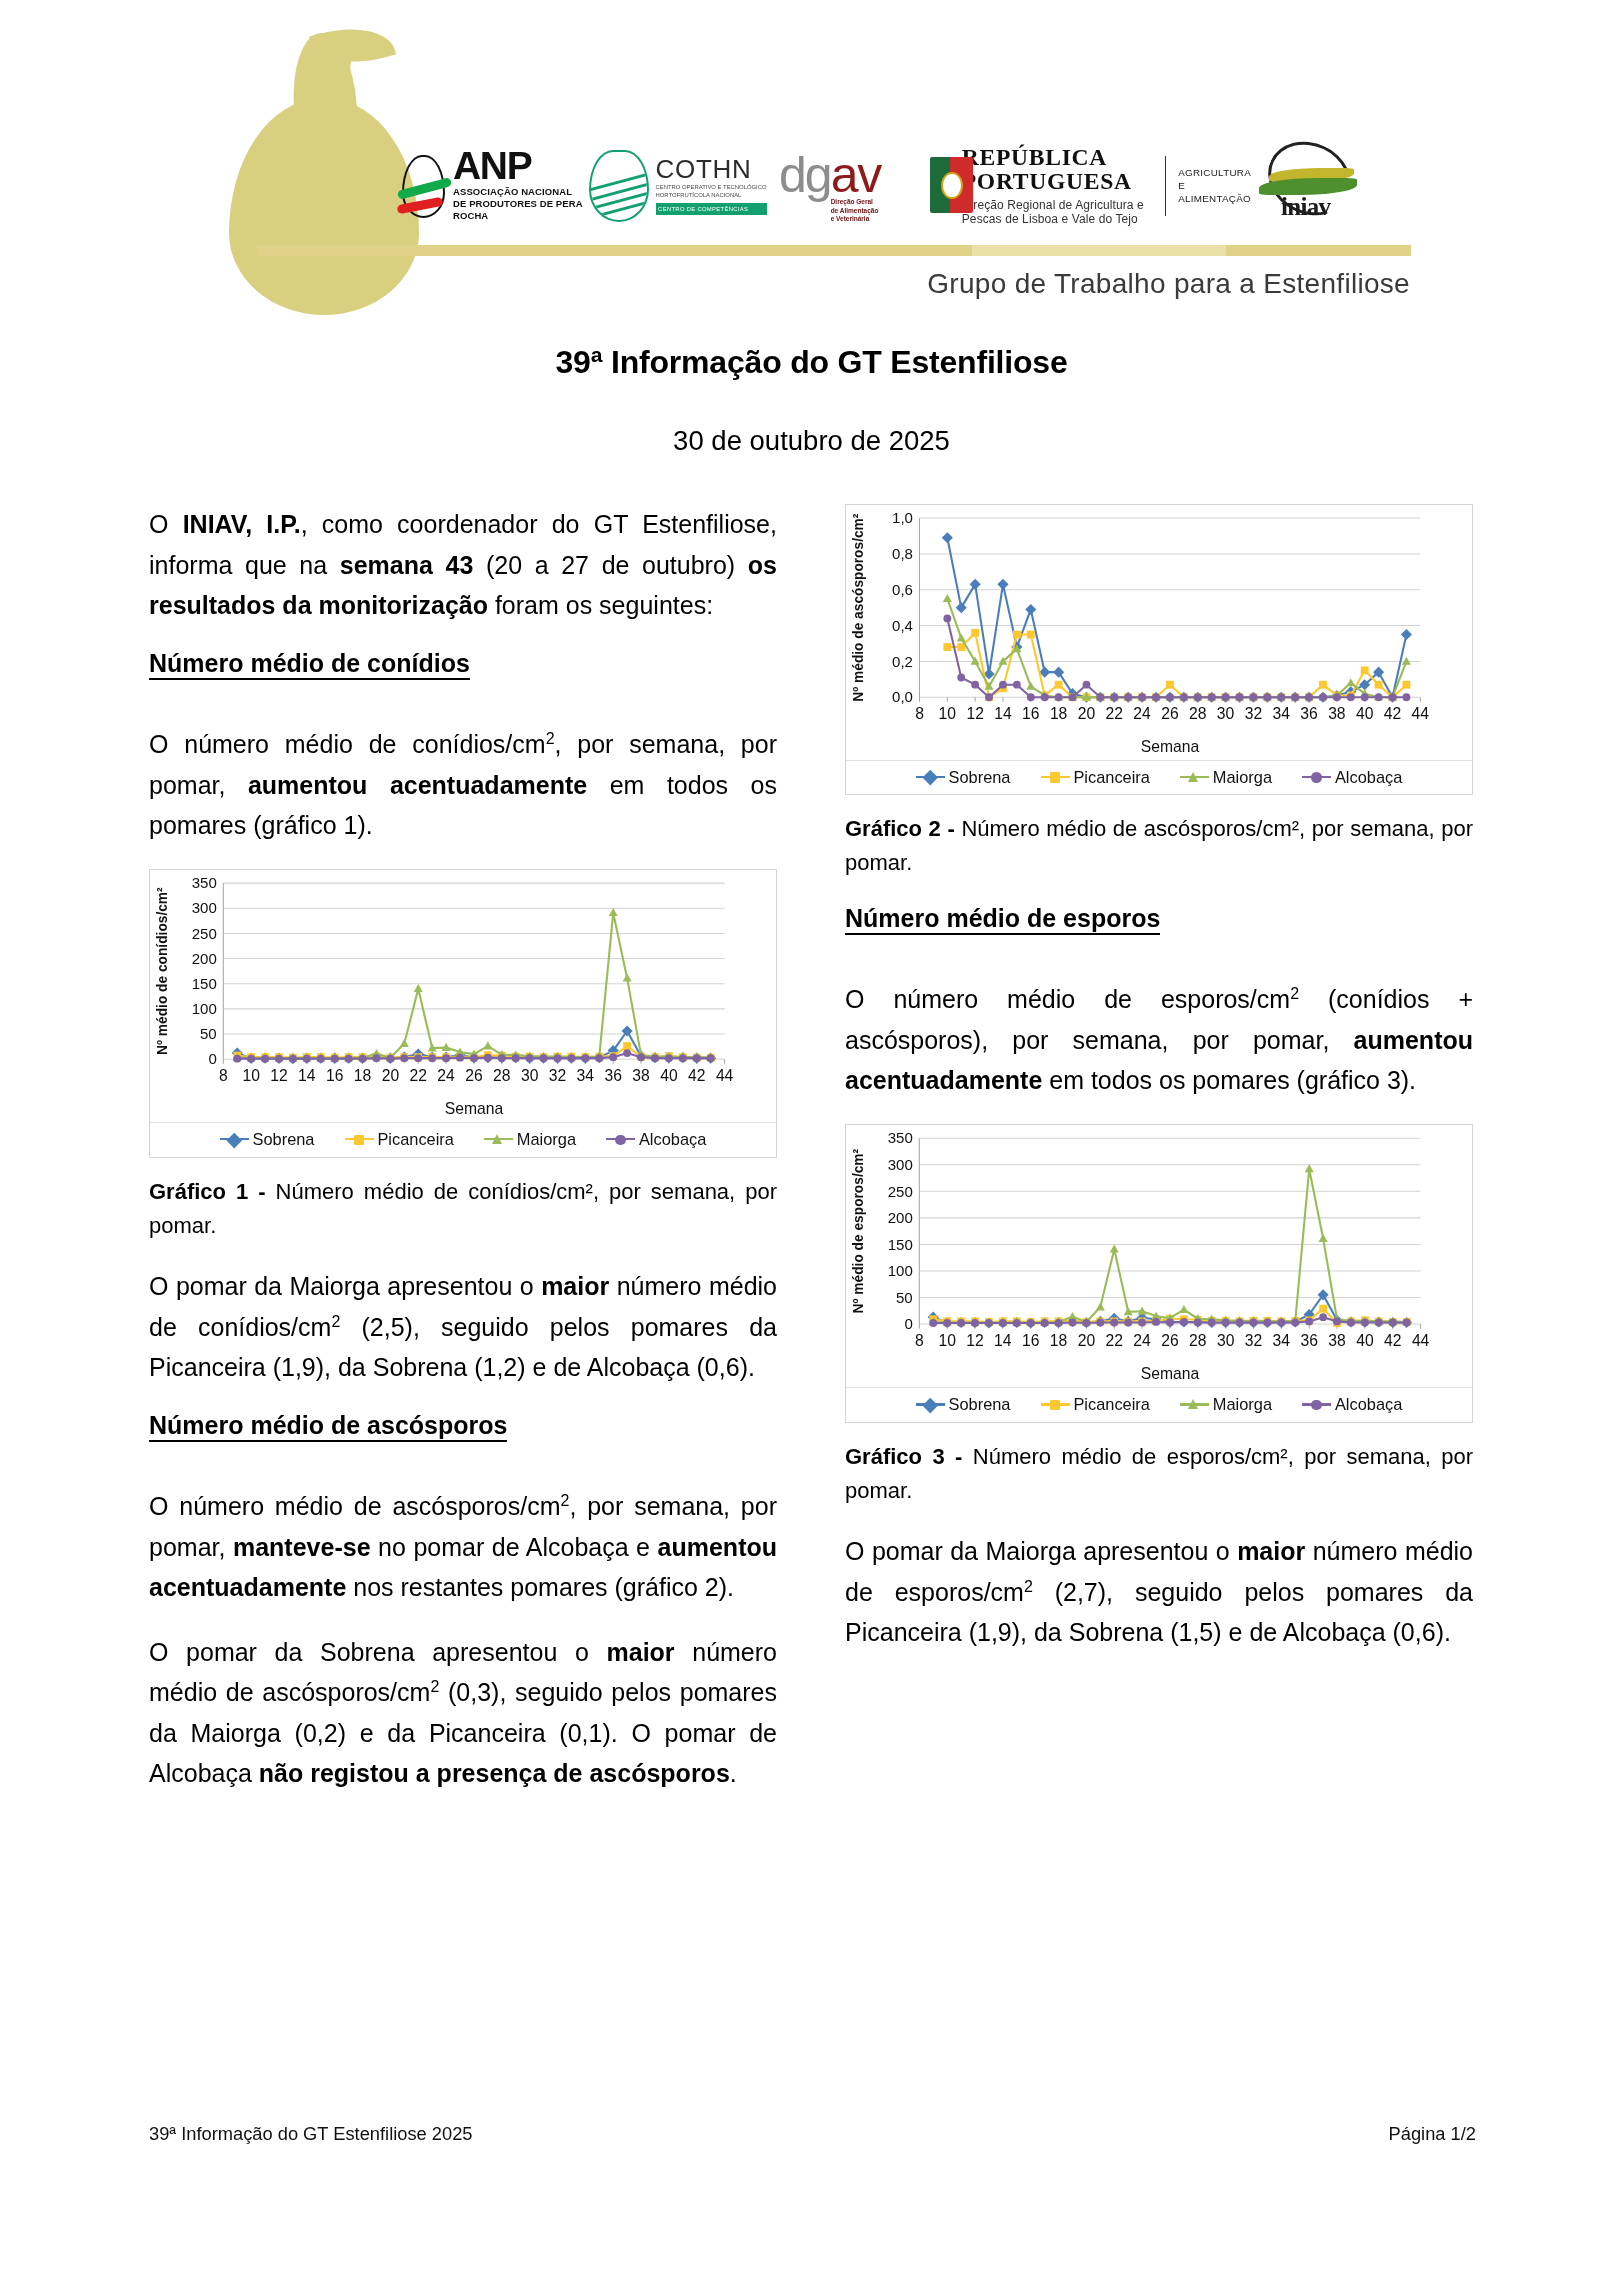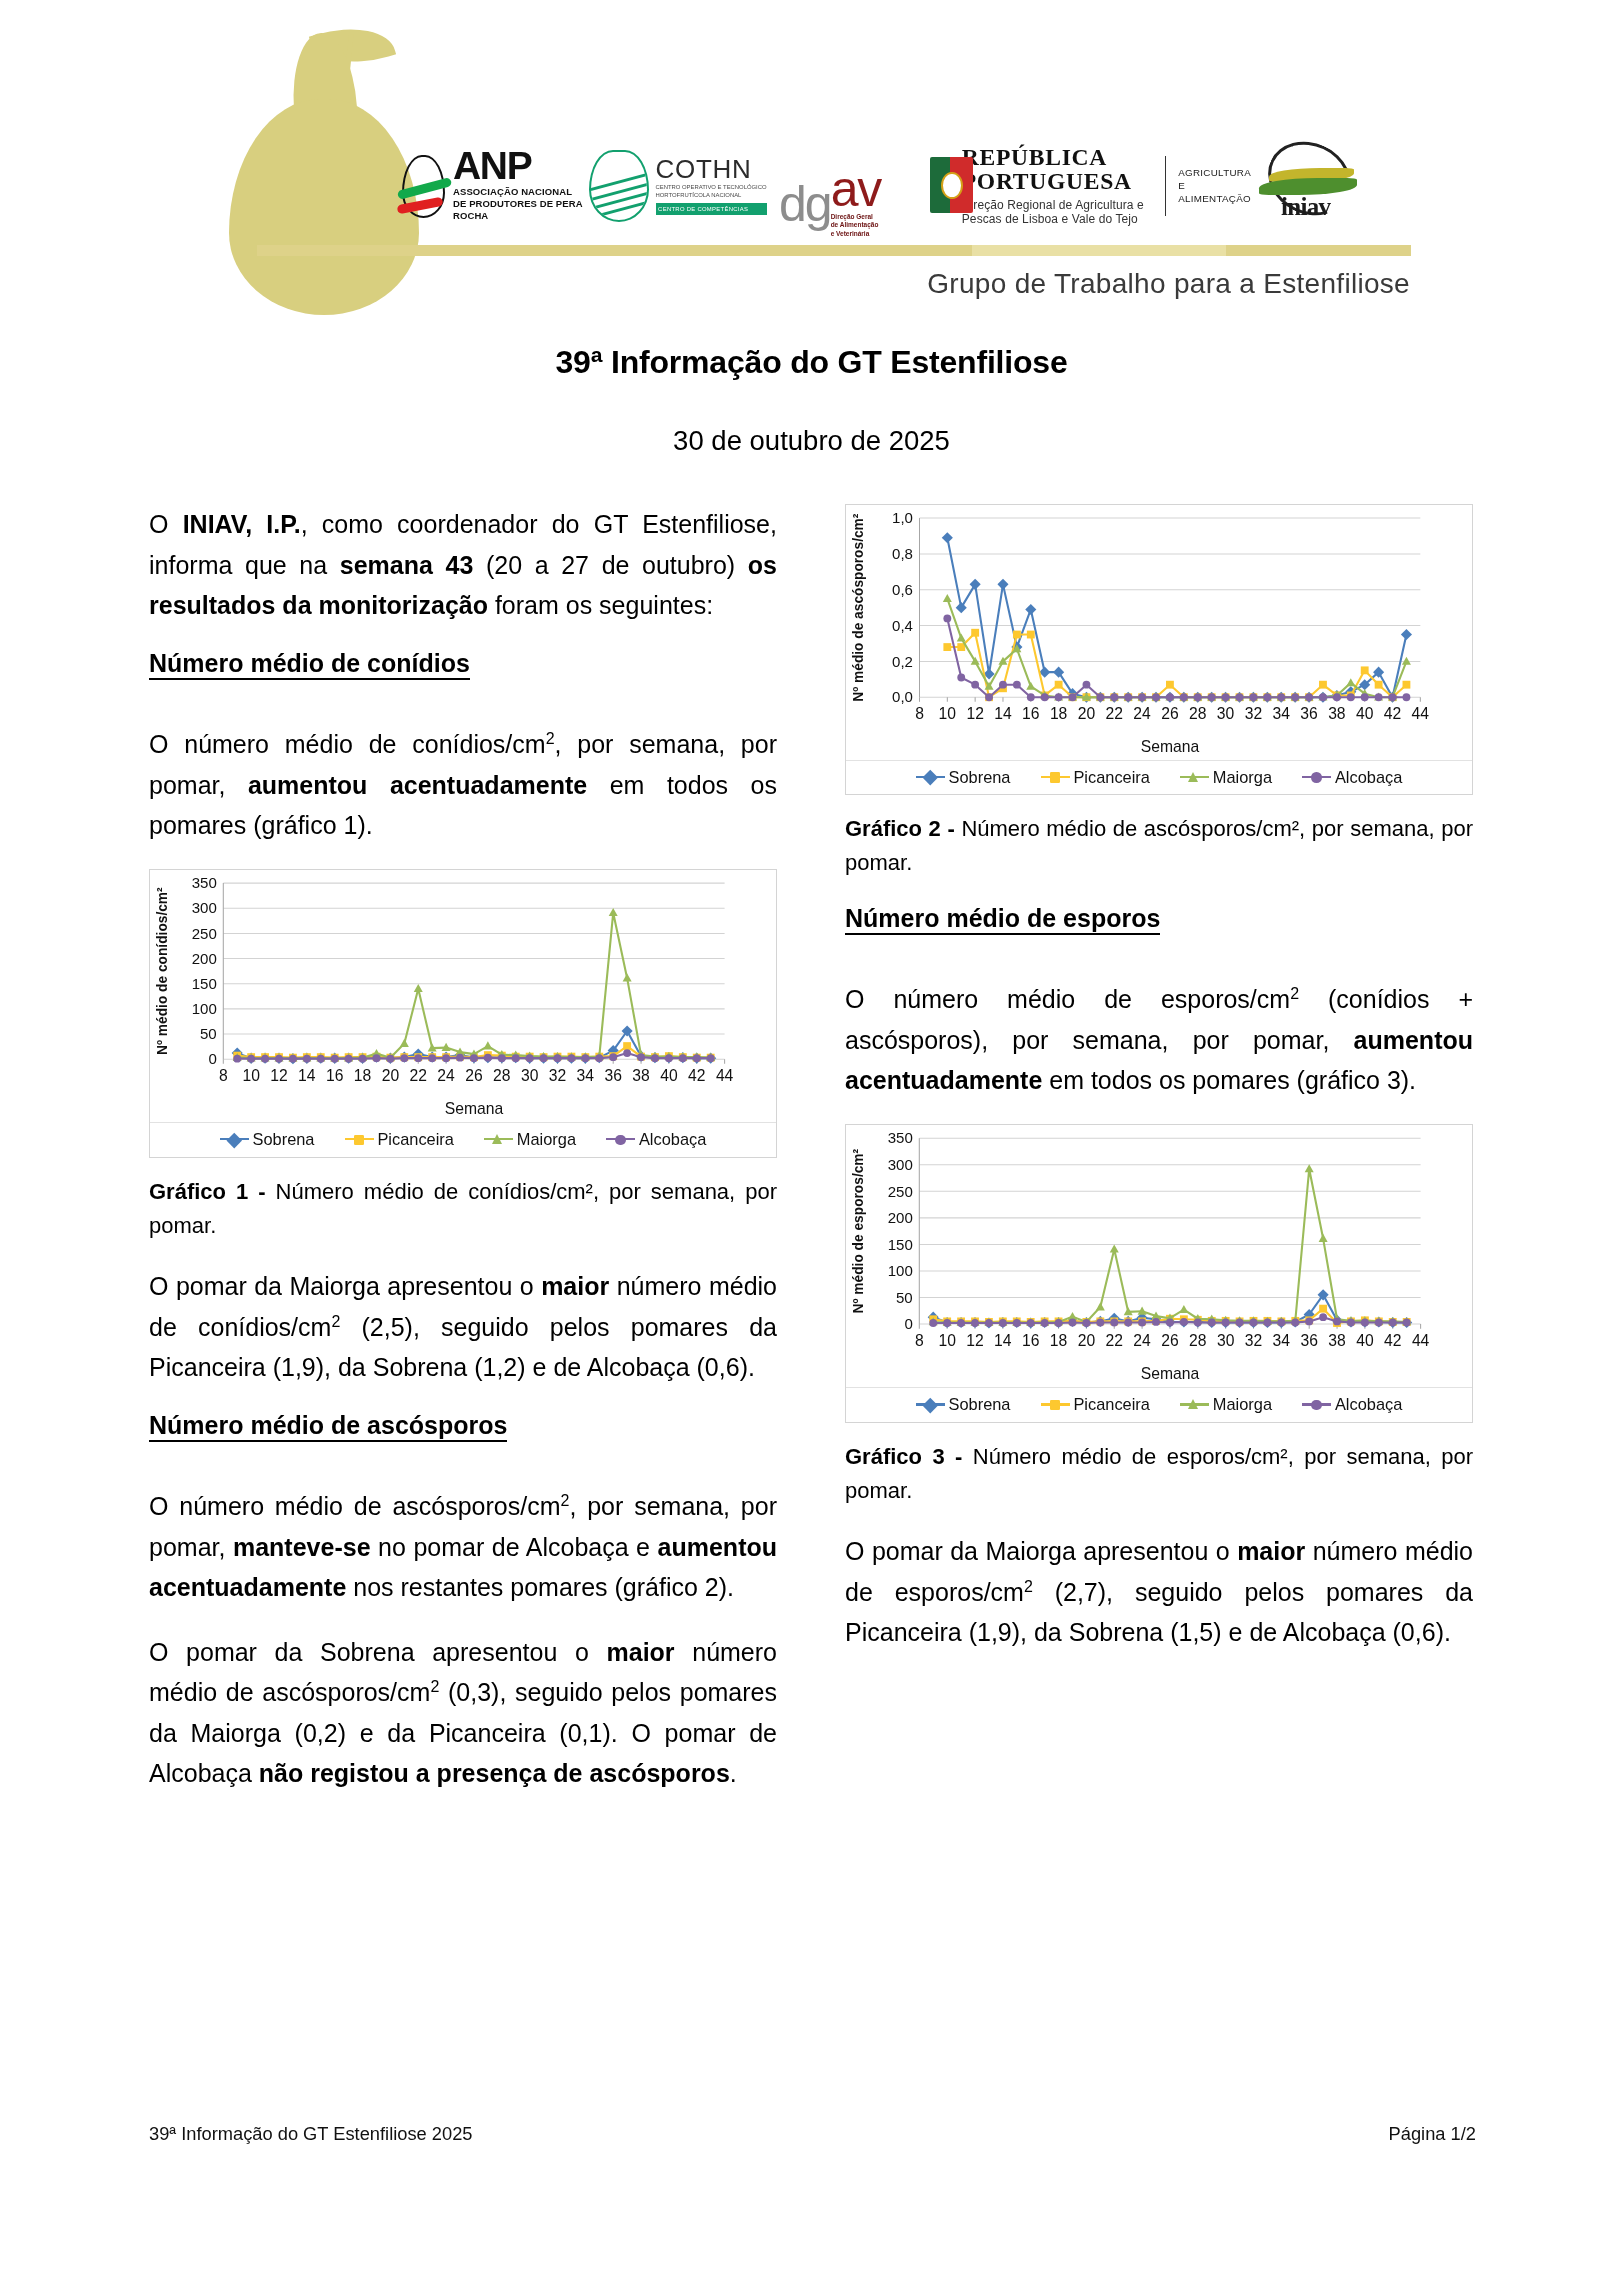--- a/index.html
+++ b/index.html
@@ -75,21 +75,21 @@
   .cothn .drop i {
     position:absolute; left:-6.5px; width:79px; height:2.6px; background:#12a06e; display:block;
     transform:rotate(-15deg);
   }
   .cothn .ct { }
   .cothn .ct .n { font-size:26px; font-weight:400; color:#2b2b2b; letter-spacing:0.7px; line-height:1; }
   .cothn .ct .d { font-size:5.9px; color:#4a4a4a; line-height:1.25; margin-top:2.6px; }
   .cothn .ct .band { margin-top:3.9px; background:#12a06e; color:#fff; font-size:5.9px; padding:3.3px 2.6px; letter-spacing:0.3px; }
 
   
-  .dgav { width:151px; display:flex; align-items:center;margin-top:36px; }
+  .dgav { width:151px; display:flex; align-items:flex-start;margin-top:36px; }
   .dgav .dg { font-size:50px; color:#8d8d8d; font-weight:300; line-height:0.8; letter-spacing:-2px; }
   .dgav .av { font-size:50px; color:#8e1b1b; font-weight:400; line-height:0.8; letter-spacing:-1.3px; }
   .dgav .sub { font-size:6.5px; font-weight:700; color:#6b1111; line-height:1.3; margin-top:3.9px; }
   .dgav .stack { display:flex; flex-direction:column; }
 
   
   .rp { width:321px; display:flex; align-items:center; }
   .rp .shield { width:43px; height:64px; position:relative; margin-right:9.2px; }
   .rp .shield .g { position:absolute; left:0; top:3.9px; width:19.6px; height:56px; background:#1d6b3a; border-radius:2px 0 0 2px; }
   .rp .shield .r { position:absolute; left:19.6px; top:3.9px; width:23.6px; height:56px; background:#d02b2b; border-radius:0 2px 2px 0; }

